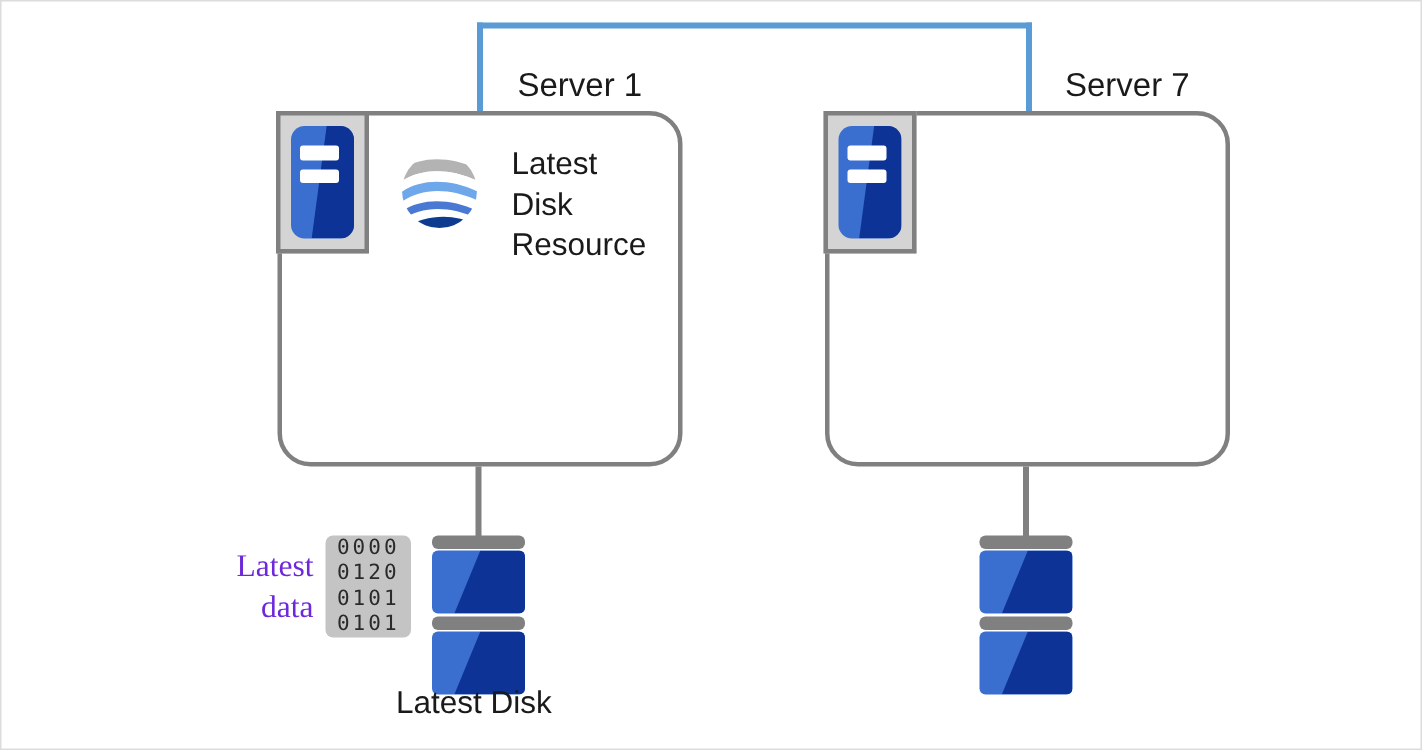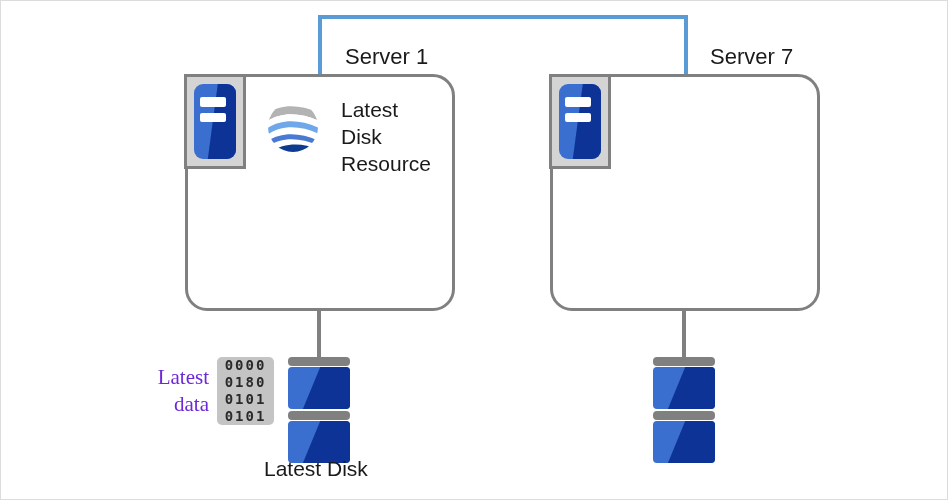--- a/index.html
+++ b/index.html
@@ -142,21 +142,21 @@
     border-radius: 5px;
     padding: 4px 5px;
     box-sizing: border-box;
     display: flex;
     flex-direction: column;
     justify-content: center;
   }
   .data-row {
     font-family: "DejaVu Sans Mono", monospace;
     font-size: 14px;
-    font-weight: bold;
+    font-weight: normal;
     line-height: 17px;
     color: #2a2a2a;
     letter-spacing: 2px;
     text-align: center;
     white-space: pre;
   }
 
   .side-label {
     position: absolute;
     font-size: 21px;
@@ -229,21 +229,21 @@
     <div class="disk-platter" style="top:54px;"></div>
     <div class="disk-body" style="top:64px;">
       <div class="shade"></div>
     </div>
   </div>
 
   <div class="disk-caption" style="left:263px; top:455px;">Latest Disk</div>
 
   <div class="data-block" style="left:216px; top:356px; width:57px; height:68px;">
     <div class="data-row">0000</div>
-    <div class="data-row">0180</div>
+    <div class="data-row">0120</div>
     <div class="data-row">0101</div>
     <div class="data-row">0101</div>
   </div>
 
   <div class="side-label" style="left:116px; top:363px; width:92px;">Latest
 data</div>
 
   <div class="server-label" style="left:709px; top:45px;">Server 7</div>
 
   <div class="server-box" style="left:549px; top:73px; width:270px; height:237px;"></div>

